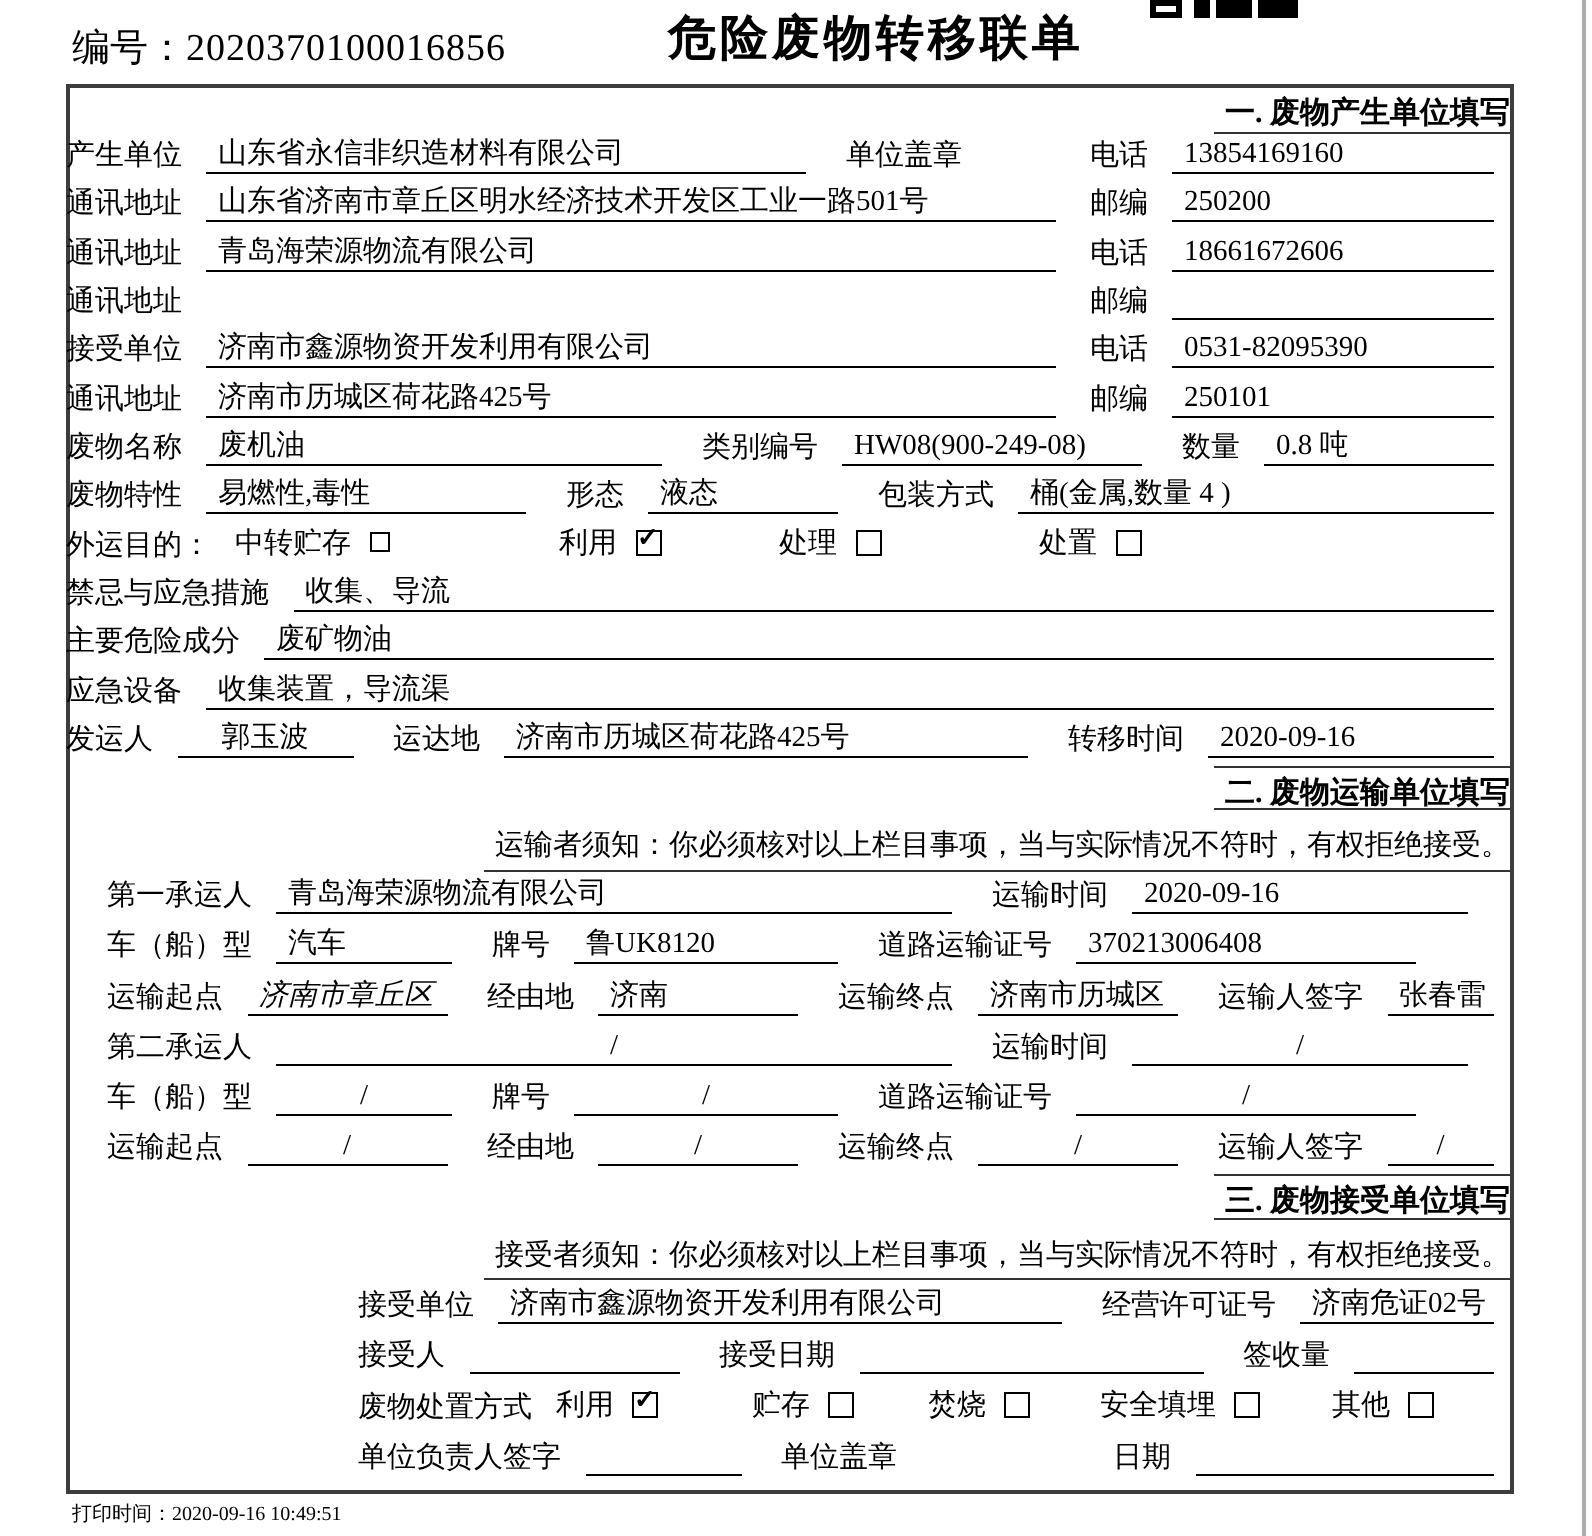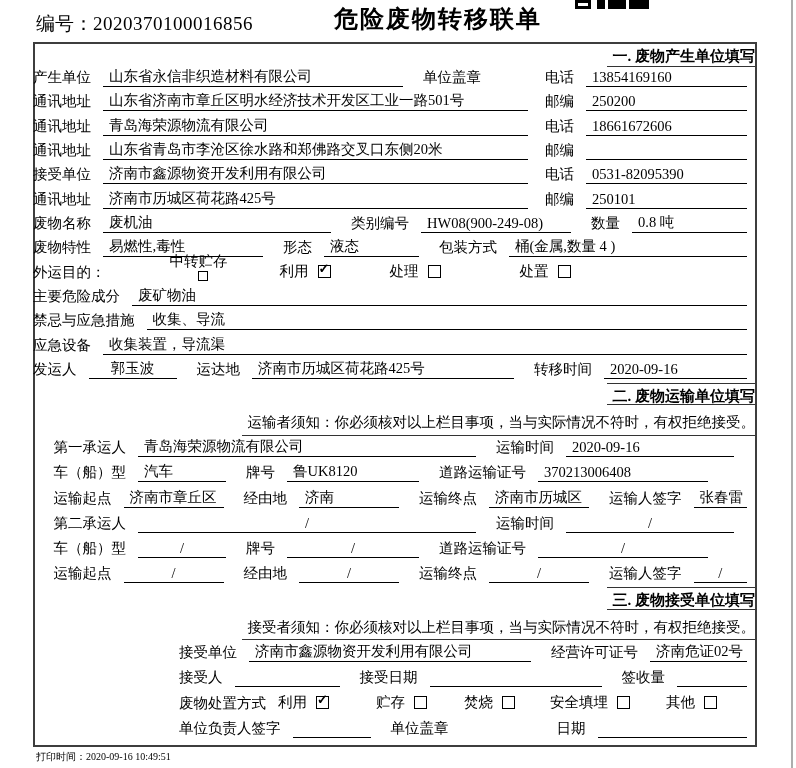--- a/index.html
+++ b/index.html
@@ -104,21 +104,20 @@
       <div class="form-row">
         <span class="lbl">通讯地址</span>
         <span class="val" style="width: 425px;">青岛海荣源物流有限公司</span>
         <span class="rgroup">
           <span class="lbl">电话</span>
           <span class="val">18661672606</span>
         </span>
       </div>
       <div class="form-row">
         <span class="lbl">通讯地址</span>
-        <span class="val" style="width: 425px;">山东省青岛市李沧区徐水路和郑佛路交叉口东侧20米</span>
         <span class="rgroup">
           <span class="lbl">邮编</span>
           <span class="val"></span>
         </span>
       </div>
       <div class="form-row">
         <span class="lbl">接受单位</span>
         <span class="val" style="width: 425px;">济南市鑫源物资开发利用有限公司</span>
         <span class="rgroup">
           <span class="lbl">电话</span>
@@ -144,46 +143,46 @@
       <div class="form-row">
         <span class="lbl">废物特性</span>
         <span class="val" style="width: 160px;">易燃性,毒性</span>
         <span class="lbl">形态</span>
         <span class="val" style="width: 95px;">液态</span>
         <span class="lbl">包装方式</span>
         <span class="val" style="width: 238px;">桶(金属,数量 4 )</span>
       </div>
       <div class="form-row">
         <span class="lbl">外运目的：</span>
-        <span class="chkgrp" style="width: 162px; flex-direction: column;">
+        <span class="chkgrp" style="width: 162px;">
           <span class="chklab">中转贮存</span>
           <span class="box sm"></span>
         </span>
         <span class="chkgrp" style="width: 110px;">
           <span class="chklab">利用</span>
           <span class="box">
             <span class="mark">✓</span>
           </span>
         </span>
         <span class="chkgrp" style="width: 130px;">
           <span class="chklab">处理</span>
           <span class="box"></span>
         </span>
         <span class="chkgrp">
           <span class="chklab">处置</span>
           <span class="box"></span>
         </span>
       </div>
       <div class="form-row">
+        <span class="lbl">禁忌与应急措施</span>
+        <span class="val flex">收集、导流</span>
+      </div>
+      <div class="form-row">
         <span class="lbl">主要危险成分</span>
         <span class="val flex">废矿物油</span>
-      </div>
-      <div class="form-row">
-        <span class="lbl">禁忌与应急措施</span>
-        <span class="val flex">收集、导流</span>
       </div>
       <div class="form-row">
         <span class="lbl">应急设备</span>
         <span class="val flex">收集装置，导流渠</span>
       </div>
       <div class="form-row">
         <span class="lbl">发运人</span>
         <span class="val ctr" style="width: 88px;">郭玉波</span>
         <span class="lbl">运达地</span>
         <span class="val" style="width: 262px;">济南市历城区荷花路425号</span>
@@ -203,21 +202,21 @@
       <div class="form-row">
         <span class="lbl">车（船）型</span>
         <span class="val" style="width: 88px;">汽车</span>
         <span class="lbl">牌号</span>
         <span class="val" style="width: 132px;">鲁UK8120</span>
         <span class="lbl">道路运输证号</span>
         <span class="val" style="width: 170px;">370213006408</span>
       </div>
       <div class="form-row">
         <span class="lbl">运输起点</span>
-        <span class="val" style="width: 100px;">济南市章丘区</span>
+        <span class="val" style="width: 100px; font-style: italic;">济南市章丘区</span>
         <span class="lbl">经由地</span>
         <span class="val" style="width: 100px;">济南</span>
         <span class="lbl">运输终点</span>
         <span class="val" style="width: 100px;">济南市历城区</span>
         <span class="lbl">运输人签字</span>
         <span class="val flex">张春雷</span>
       </div>
       <div class="form-row">
         <span class="lbl">第二承运人</span>
         <span class="val ctr" style="width: 338px;">/</span>

